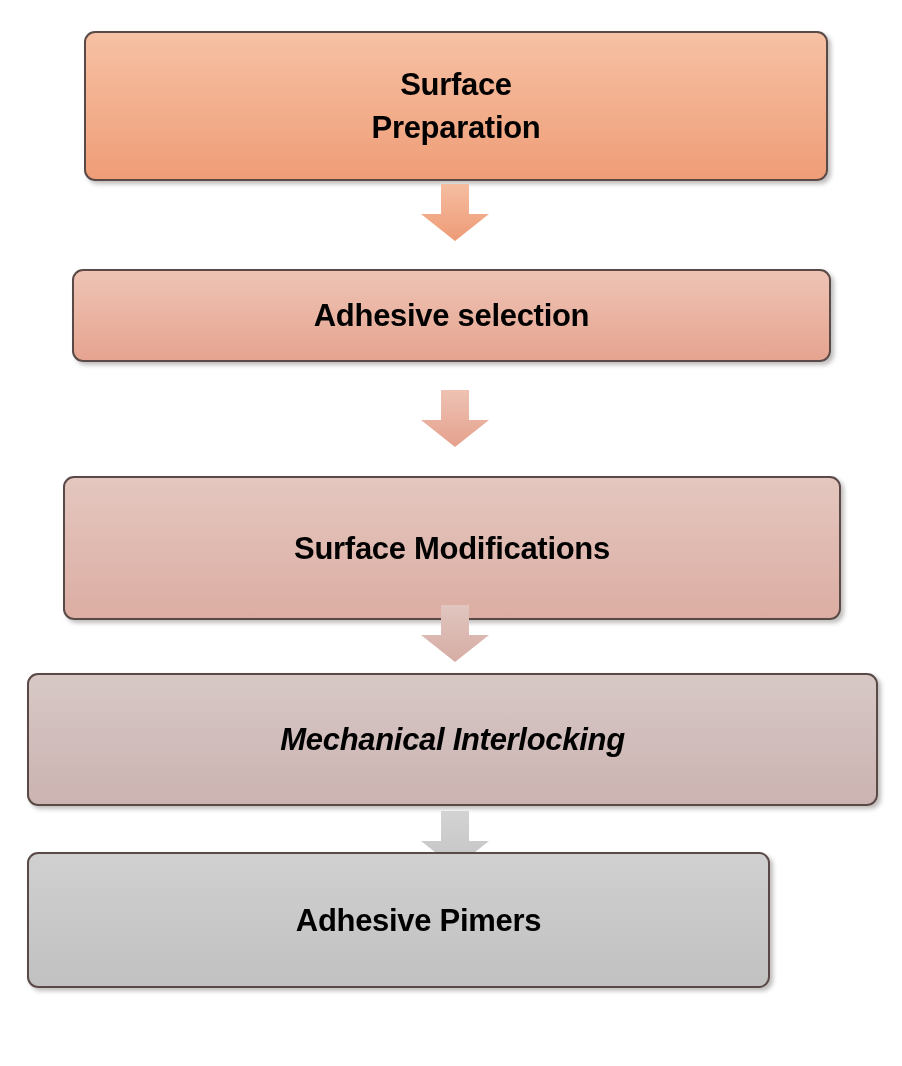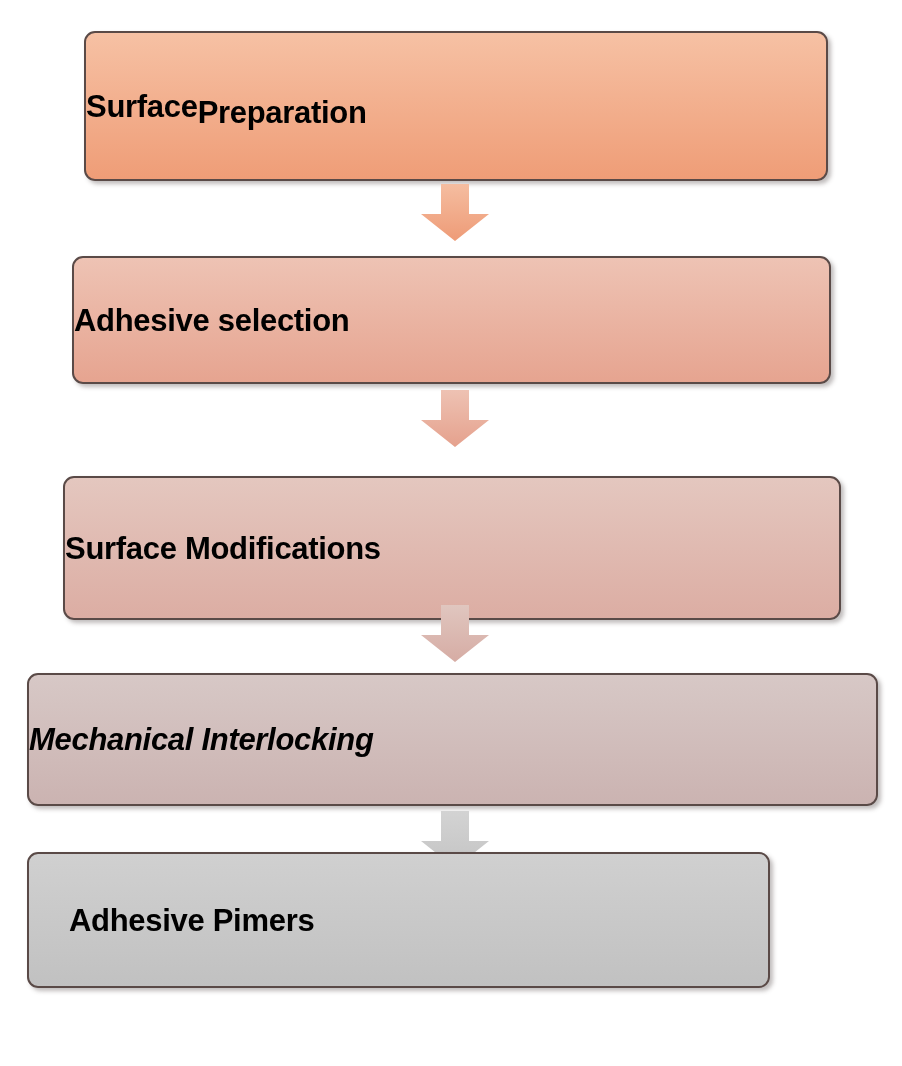--- a/index.html
+++ b/index.html
@@ -22,22 +22,23 @@
     background: #ffffff;
   }
 
   
   .node {
     position: absolute;
     box-sizing: border-box;
     border: 2px solid #5a4a47;
     border-radius: 11px;
     display: flex;
+    flex-direction: column;
     align-items: center;
-    justify-content: flex-start;
+    justify-content: center;
     text-align: center;
     box-shadow: 3px 3px 4px rgba(90, 80, 78, 0.38);
   }
 
   .node-label {
     font-weight: bold;
     font-size: 31px;
     line-height: 1.0;
     color: #000000;
     letter-spacing: -0.3px;
@@ -88,21 +89,21 @@
       <defs>
         <linearGradient id="grad-arrow-0" x1="0" y1="0" x2="0" y2="1">
           <stop offset="0%" stop-color="#f5bda0"></stop>
           <stop offset="100%" stop-color="#ee9b77"></stop>
         </linearGradient>
       </defs>
       <polygon points="20,0 48,0 48,30 68,30 34,57 0,30 20,30" fill="url(#grad-arrow-0)"></polygon>
     </svg>
   </div>
 
-  <div class="node" id="node-1" style="left: 72px; top: 256px; width: 759px; height: 128px; background: linear-gradient(rgb(238, 195, 180) 0%, rgb(230, 164, 144) 100%); border-color: rgb(90, 74, 71); color: rgb(0, 0, 0);">
+  <div class="node" id="node-1" style="left: 72px; top: 269px; width: 759px; height: 93px; background: linear-gradient(rgb(238, 195, 180) 0%, rgb(230, 164, 144) 100%); border-color: rgb(90, 74, 71); color: rgb(0, 0, 0);">
     <div class="node-label">Adhesive selection</div>
   </div>
 
   <div class="arrow" id="arrow-1" style="left: 421px; top: 390px; width: 68px; height: 57px;">
     <svg viewBox="0 0 68 57" preserveAspectRatio="none" aria-hidden="true">
       <defs>
         <linearGradient id="grad-arrow-1" x1="0" y1="0" x2="0" y2="1">
           <stop offset="0%" stop-color="#eec2b3"></stop>
           <stop offset="100%" stop-color="#e5a18d"></stop>
         </linearGradient>

